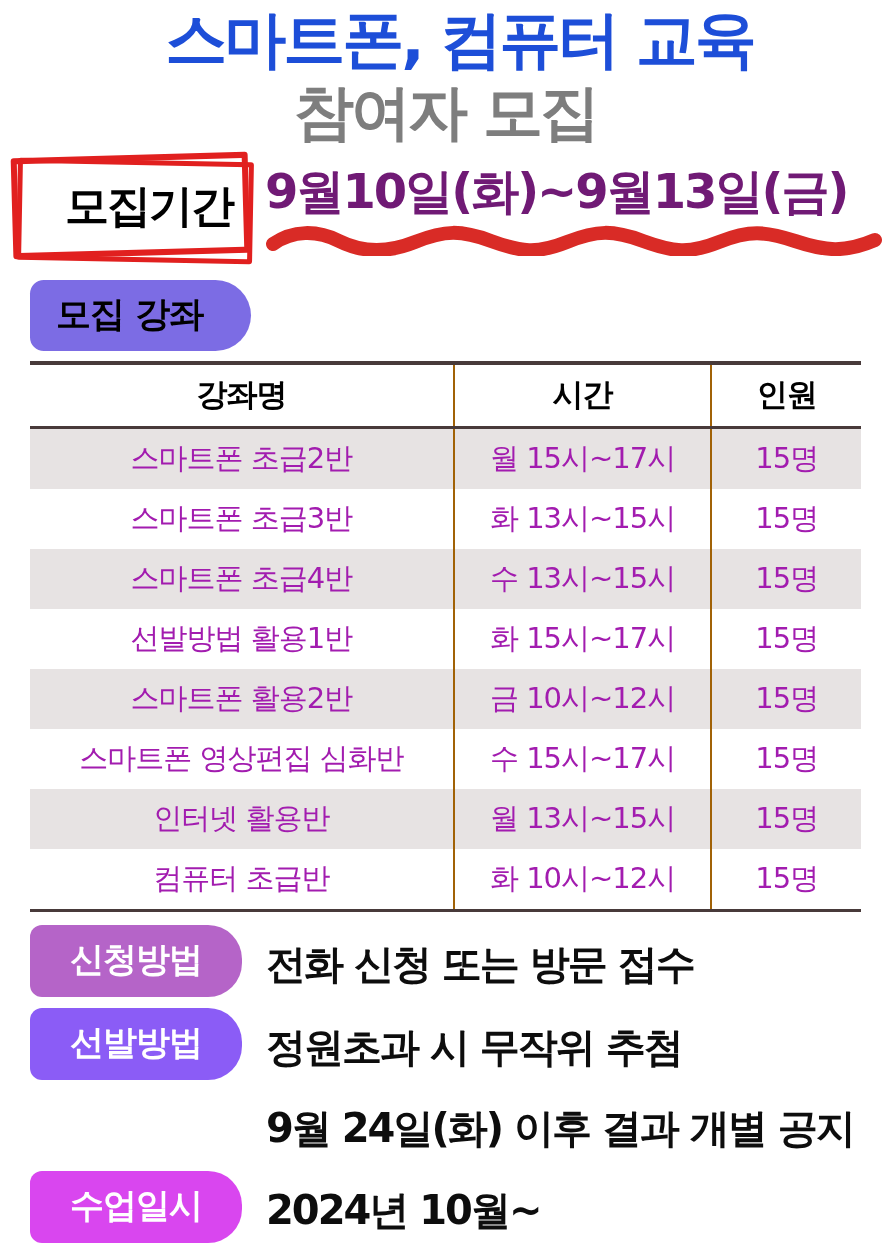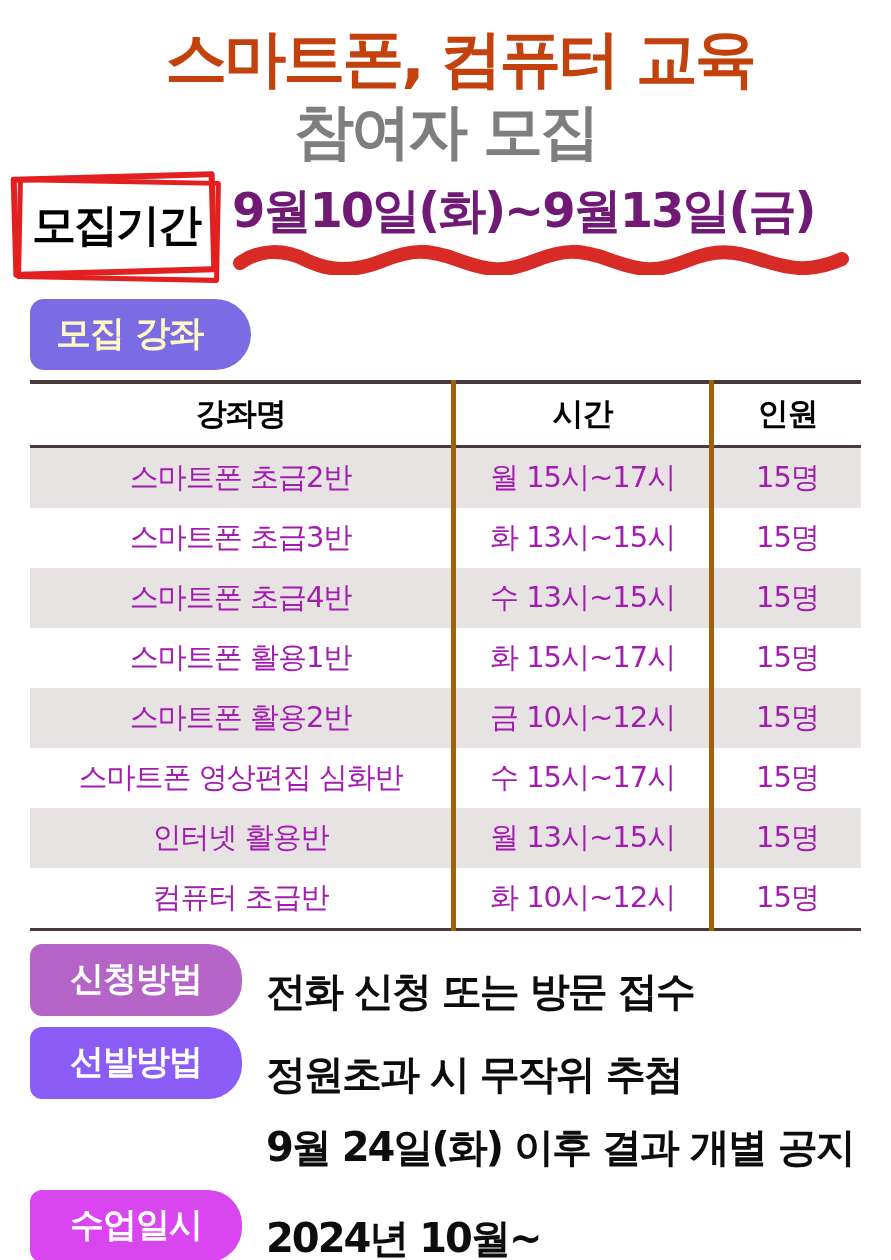--- a/index.html
+++ b/index.html
@@ -6,26 +6,26 @@
   html, body { width: 891px; height: 1260px; overflow: hidden; }
   body {
     background: #ffffff;
     font-family: "DejaVu Sans", sans-serif;
     color: #111;
   }
   .poster { width: 891px; height: 1260px; position: relative; }
 
   
   .title-main {
-    margin-top: 20px;
+    margin-top: 1px;
     text-align: center;
     font-size: 62px;
     font-weight: 900;
     letter-spacing: -3px;
-    color: #c2410c;
+    color: #1d4ed8;
     line-height: 1.25;
     white-space: nowrap;
     padding-left: 28px;
   }
   .title-sub {
     text-align: center;
     font-size: 60px;
     font-weight: 900;
     letter-spacing: -3px;
     color: #7e7e7e;
@@ -59,20 +59,21 @@
     border: 5px solid #e1201f;
     border-radius: 3px;
     transform: rotate(1.1deg);
   }
   .period-label {
     font-size: 44px;
     font-weight: 900;
     letter-spacing: -2px;
     color: #000;
     white-space: nowrap;
+    margin-left: 33px;
   }
   .period-right {
     display: flex;
     flex-direction: column;
     margin-left: 10px;
     min-width: 0;
   }
   .period-value {
     font-size: 48px;
     font-weight: 900;
@@ -80,21 +81,21 @@
     color: #701a75;
     white-space: nowrap;
   }
   .wave-svg { display: block; margin-top: 0px; }
 
   
   .courses-badge {
     display: inline-block;
     margin: 14px 0 0 30px;
     background: #7c6ce4;
-    color: #fef9c3;
+    color: #000000;
     font-size: 35px;
     font-weight: 700;
     letter-spacing: -1px;
     padding: 11px 48px 13px 26px;
     border-radius: 14px 36px 36px 14px;
   }
 
   
   table.courses {
     width: 831px;
@@ -117,32 +118,32 @@
   }
   table.courses td {
     font-size: 29px;
     font-weight: 500;
     color: #a21caf;
     padding: 10px 0;
     text-align: center;
     letter-spacing: -1px;
     white-space: nowrap;
   }
-  table.courses .vline { border-left: 5px solid #a16207; }
+  table.courses .vline { border-left: 2px solid #a16207; }
   table.courses tr.shade { background: #e7e3e3; }
   table.courses tbody tr:last-child td { border-bottom: 3px solid #483a3a; }
 
   
   .info-wrap {
     margin: 13px 30px 0 30px;
     display: flex;
     flex-direction: column;
     gap: 11px;
   }
-  .info-row { display: flex; align-items: flex-end; }
+  .info-row { display: flex; align-items: center; }
   .info-badge {
     flex: 0 0 212px;
     text-align: center;
     color: #fff;
     font-size: 34px;
     font-weight: 700;
     letter-spacing: -1px;
     padding: 12px 0 14px 0;
     border-radius: 12px 34px 34px 12px;
     white-space: nowrap;
@@ -209,21 +210,21 @@
           <td>스마트폰 초급3반</td>
           <td class="vline">화 13시~15시</td>
           <td class="vline">15명</td>
         </tr>
         <tr class="shade">
           <td>스마트폰 초급4반</td>
           <td class="vline">수 13시~15시</td>
           <td class="vline">15명</td>
         </tr>
         <tr>
-          <td>스마트폰 활용1반</td>
+          <td>선발방법 활용1반</td>
           <td class="vline">화 15시~17시</td>
           <td class="vline">15명</td>
         </tr>
         <tr class="shade">
           <td>스마트폰 활용2반</td>
           <td class="vline">금 10시~12시</td>
           <td class="vline">15명</td>
         </tr>
         <tr>
           <td>스마트폰 영상편집 심화반</td>

